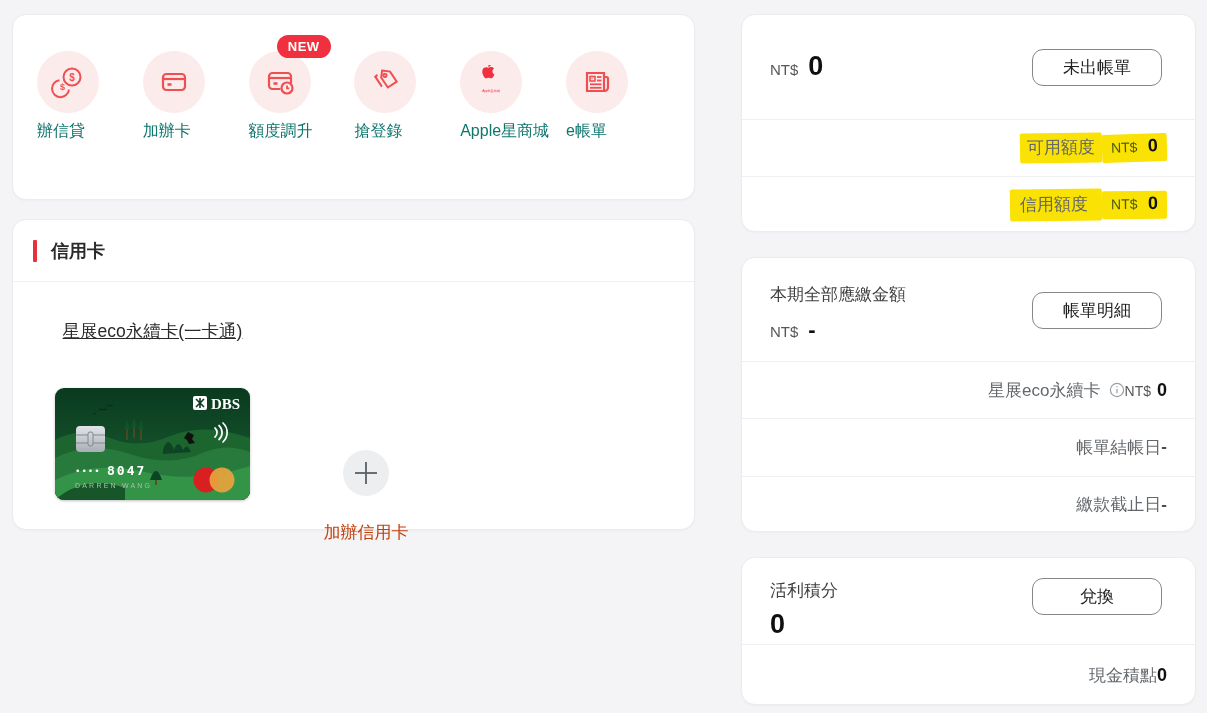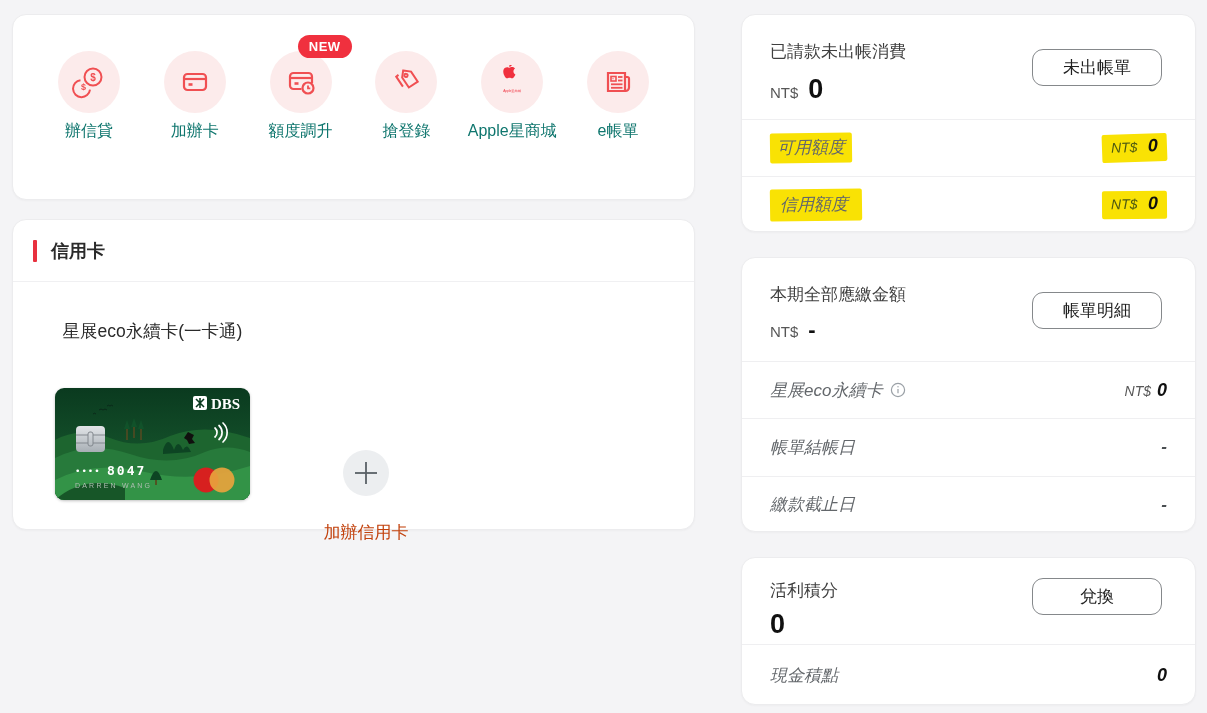--- a/index.html
+++ b/index.html
@@ -15,39 +15,39 @@
     position:absolute;
     background:#FFFFFF;
     border:1px solid #ECECEE;
     border-radius:14px;
     box-shadow:0 1px 2px rgba(0,0,0,0.03);
   }
 
   
   .panel-quick { left:12px; top:14px; width:683px; height:186px; padding:36px 24px 0 24px; }
   .qa-row { display:flex; justify-content:space-between; }
-  .qa-item { width:104px; display:flex; flex-direction:column; align-items:center; cursor:pointer; position:relative; }
+  .qa-item { width:104px; display:flex; flex-direction:column; align-items:flex-start; cursor:pointer; position:relative; }
   .qa-circle {
     width:62px; height:62px; border-radius:50%;
     background:#FCEBEB; display:flex; align-items:center; justify-content:center;
     position:relative; color:#F04F52;
   }
   .qa-badge {
     position:absolute; top:-16px; right:-20px;
     background:#F0303E; color:#fff; font-size:13px; font-weight:bold;
     padding:4px 11px; border-radius:13px; letter-spacing:0.5px;
   }
   .qa-label { margin-top:9px; font-size:16px; color:#0f766e; text-align:center; line-height:1.15; }
 
   
   .panel-cards { left:12px; top:219px; width:683px; height:311px; }
   .section-header { height:62px; display:flex; align-items:center; padding:0 20px; border-bottom:1px solid #F0F0F2; }
   .red-bar { width:4px; height:22px; background:#E8313F; border-radius:1px; margin-right:14px; }
   .section-title { font-size:18px; font-weight:bold; color:#2B2B2B; }
-  .cards-body { position:relative; padding:36px 0 0 42px; }
+  .cards-body { position:relative; padding:36px 0 0 42px;text-decoration:underline; }
   .card-col { width:195px; }
   .card-name { font-size:17.5px; color:#2B2B2B; text-align:center; line-height:1.55; margin-bottom:16px; min-height:54px; }
   .card-visual { width:195px; height:112px; border-radius:9px; overflow:hidden; box-shadow:0 1px 3px rgba(0,0,0,0.25); cursor:pointer; }
   .add-card { position:absolute; left:288px; top:168px; width:130px; display:flex; flex-direction:column; align-items:center; cursor:pointer; }
   .plus-circle {
     width:46px; height:46px; border-radius:50%; background:#ECEEF0;
     display:flex; align-items:center; justify-content:center;
   }
   .plus-circle svg { stroke:#5A6066; }
   .add-card-label { margin-top:25px; font-size:17px; color:#c2410c; }
@@ -65,23 +65,22 @@
   .btn {
     position:absolute; right:33px; top:34px;
     width:130px; height:37px;
     background:#fff; border:1px solid #85888B; border-radius:11px;
     font-size:17px; color:#1F1F1F; font-family:inherit;
     display:flex; align-items:center; justify-content:center;
     cursor:pointer;
   }
   .row {
     height:57px; border-top:1px solid #EFEFF1;
-    display:flex; align-items:center; justify-content:space-between;
+    display:flex; align-items:center; justify-content:flex-end;
     padding:0 28px;
-    font-style:italic;
   }
   .row-label { font-size:17px; color:#63676B; display:flex; align-items:center; }
   .row-value { display:flex; align-items:baseline; }
   .row-value .cur { font-size:14px; }
   .sm-val { font-size:18px; font-weight:bold; color:#101010; margin-left:6px; }
   .dash-val { font-size:17px; font-weight:bold; color:#4A4E52; }
   .info-icon { margin-left:8px; display:inline-flex; cursor:pointer; }
 
   .ha { height:104px; }        
   .hb { height:103px; }        
@@ -290,21 +289,20 @@
           <line x1="4" y1="15" x2="26" y2="15"></line>
         </svg>
       </div>
       <div class="add-card-label">加辦信用卡</div>
     </div>
   </div>
 </div>
 
 <div class="panel panel-a">
   <div class="panel-head ha">
-    <div class="head-label">已請款未出帳消費</div>
     <div class="head-value">
       <span class="cur">NT$</span>
       <span class="big-val">0</span>
     </div>
     <button class="btn">未出帳單</button>
   </div>
   <div class="row">
     <span class="row-label">
         <span class="hl">可用額度</span>
       </span>

